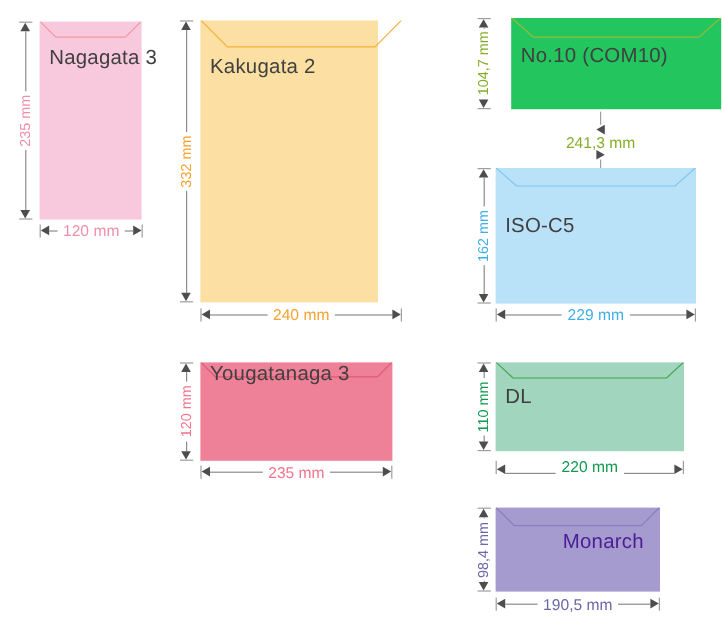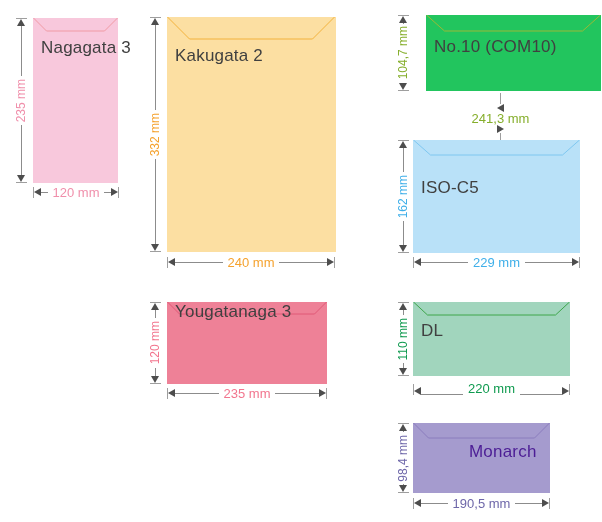--- a/index.html
+++ b/index.html
@@ -51,21 +51,21 @@
   <div class="hdim" style="left:33px;top:185px;width:86px;">
     <span class="htick"></span>
     <span class="ah left"></span>
     <span class="hline"></span>
     <span class="hlabel" style="color: rgb(240, 143, 171);">120 mm</span>
     <span class="hline"></span>
     <span class="ah right"></span>
     <span class="htick"></span>
   </div>
 
-  <div class="envelope" style="left: 167px; top: 17px; width: 169px; height: 235px; background-color: rgb(252, 223, 162);">
+  <div class="envelope" style="left: 167px; top: 17px; width: 148px; height: 235px; background-color: rgb(252, 223, 162);">
     <svg class="flap" width="168" height="23" viewBox="0 0 168 23">
       <polyline points="0.5,0 22.5,22 145.5,22 167.5,0" fill="none" stroke-width="1" style="stroke: rgb(243, 178, 60);"></polyline>
     </svg>
     <div class="env-name" style="padding-top: 29px; color: rgb(64, 64, 64);">Kakugata 2</div>
   </div>
   <div class="vdim" style="left:142px;top:17px;height:235px;">
     <span class="vtick"></span>
     <span class="ah up"></span>
     <span class="vline"></span>
     <span class="vlabel" style="color: rgb(245, 162, 46);">332 mm</span>

